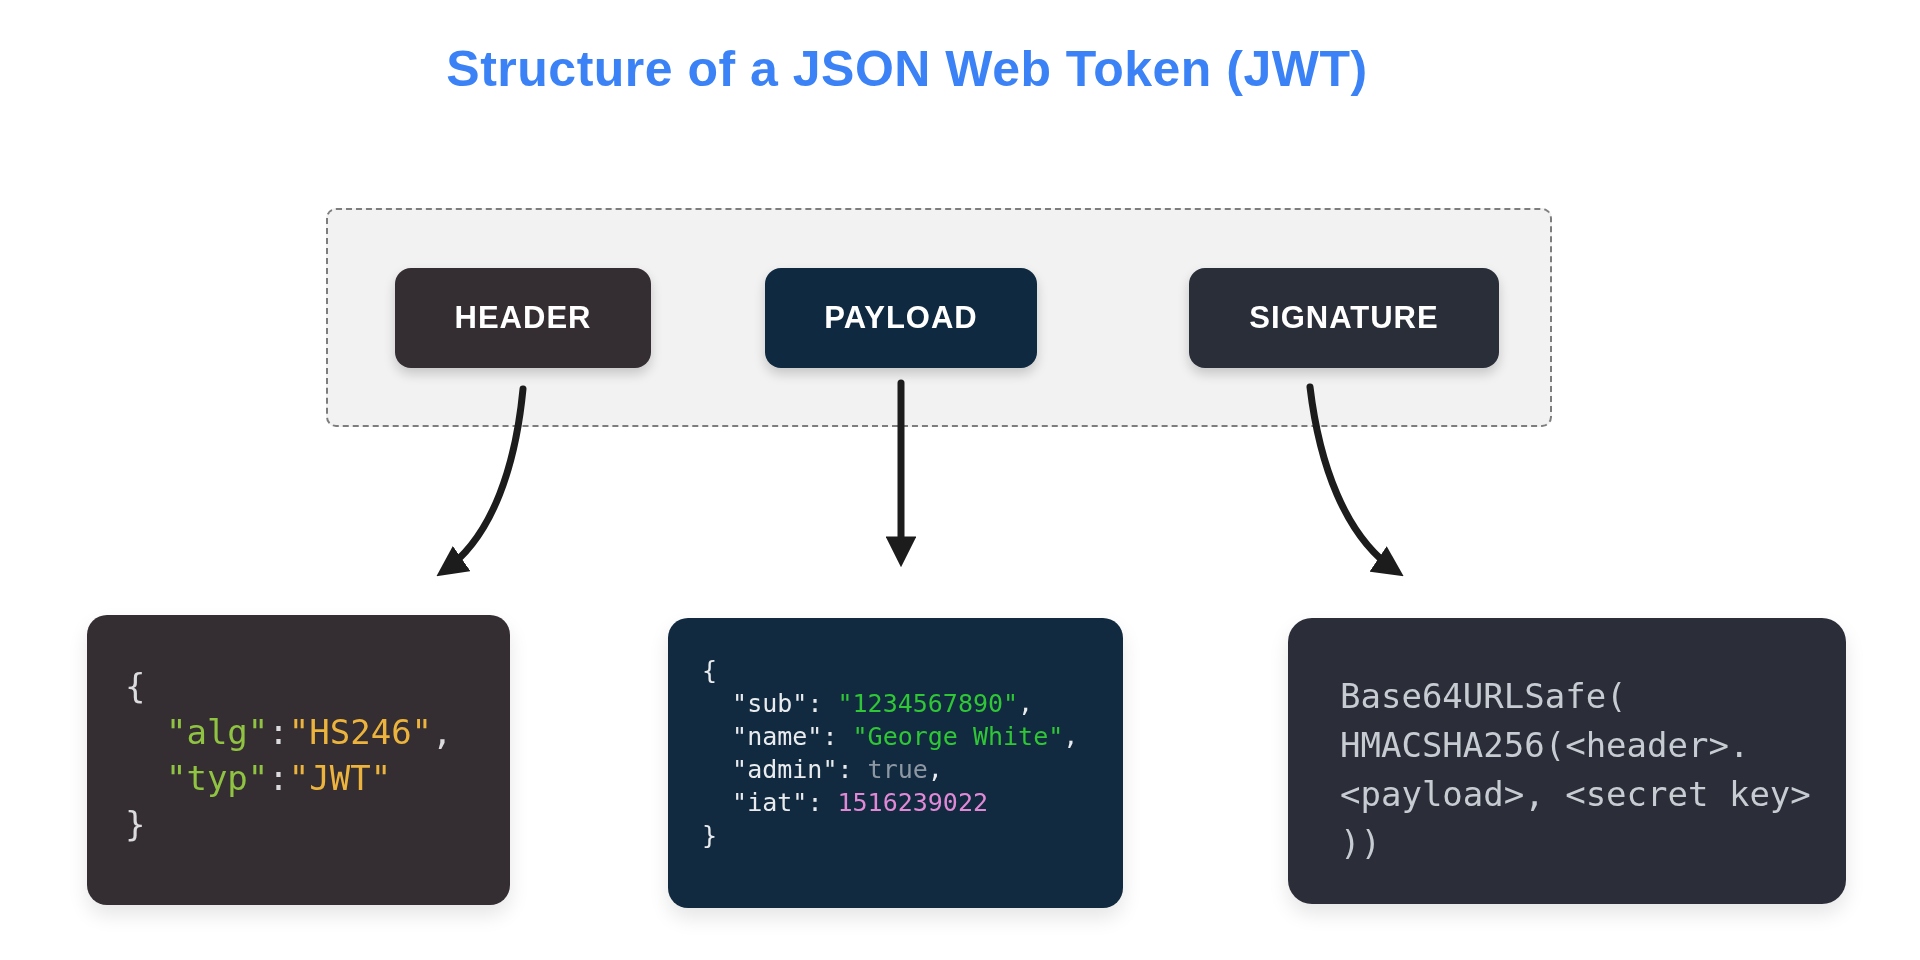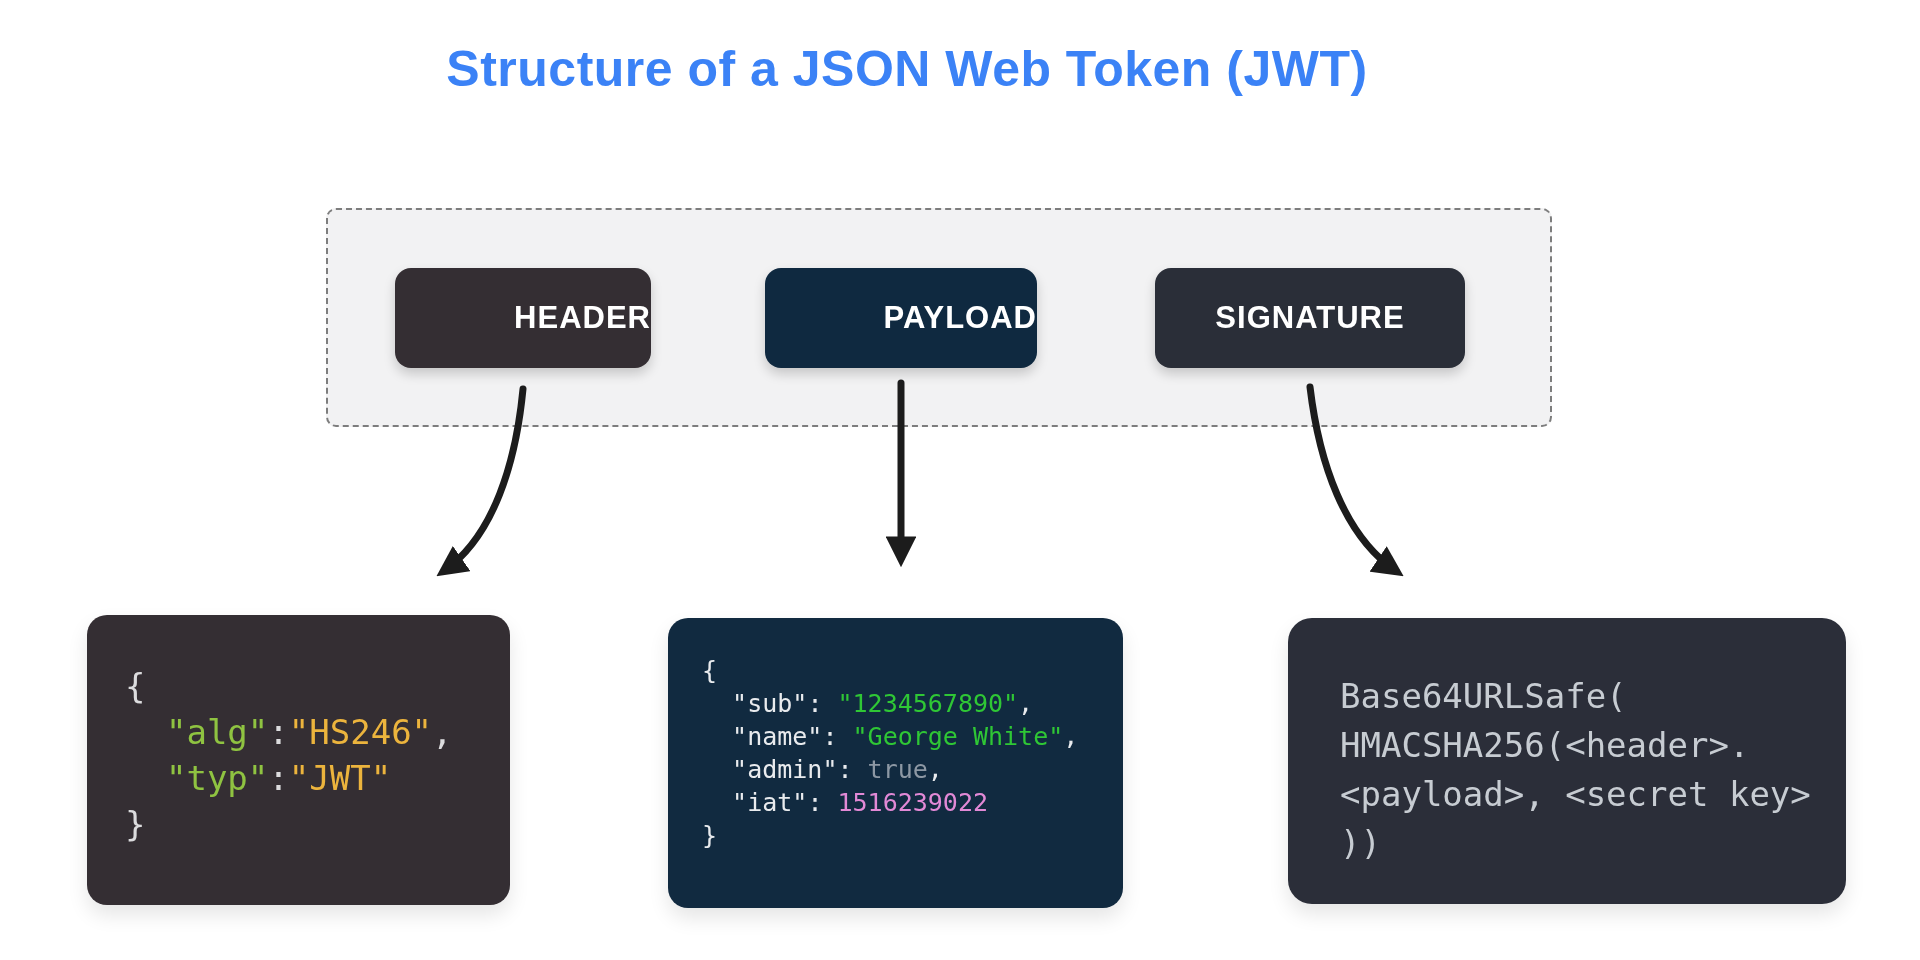--- a/index.html
+++ b/index.html
@@ -32,22 +32,22 @@
     position:absolute;
     top:268px;height:100px;
     border-radius:16px;
     display:flex;align-items:center;justify-content:center;
     color:#ffffff;
     font-weight:bold;
     font-size:31px;
     letter-spacing:1px;
     box-shadow:0 6px 12px rgba(0,0,0,0.18);
   }
-  #header-box{left:395px;width:256px;justify-content:flex-end;}
-  #payload-box{left:765px;width:272px;justify-content:flex-end;}
+  #header-box{left:395px;width:256px;}
+  #payload-box{left:765px;width:272px;}
   #signature-box{left:1155px;width:310px;}
   #arrow-layer{
     position:absolute;left:0;top:0;
     width:1920px;height:960px;
     pointer-events:none;
   }
   .code-card{
     position:absolute;
     border-radius:20px;
     font-family:"DejaVu Sans Mono", monospace;
@@ -82,21 +82,21 @@
   <div class="token-bar"></div>
 
   <div class="part-box" id="header-box" style="background-color: rgb(52, 46, 51);">
     <span>HEADER</span>
   </div>
 
   <div class="part-box" id="payload-box" style="background-color: rgb(15, 41, 64);">
     <span>PAYLOAD</span>
   </div>
 
-  <div class="part-box" id="signature-box" style="background-color: rgb(42, 46, 56);">
+  <div class="part-box" id="signature-box" style="background-color: rgb(42, 46, 56); margin-left: 34px;">
     <span>SIGNATURE</span>
   </div>
 
   <svg id="arrow-layer" viewBox="0 0 1920 960" xmlns="http://www.w3.org/2000/svg">
     <defs>
       <marker id="arrowhead" viewBox="0 0 10 10" refX="7" refY="5" markerWidth="4.4" markerHeight="4.4" orient="auto">
         <path d="M0,0 L10,5 L0,10 Z" fill="#1c1c1c"></path>
       </marker>
     </defs>
     <path d="M523,389 C516,462 494,536 444,571" fill="none" stroke="#1c1c1c" stroke-width="7" stroke-linecap="round" marker-end="url(#arrowhead)"></path>

